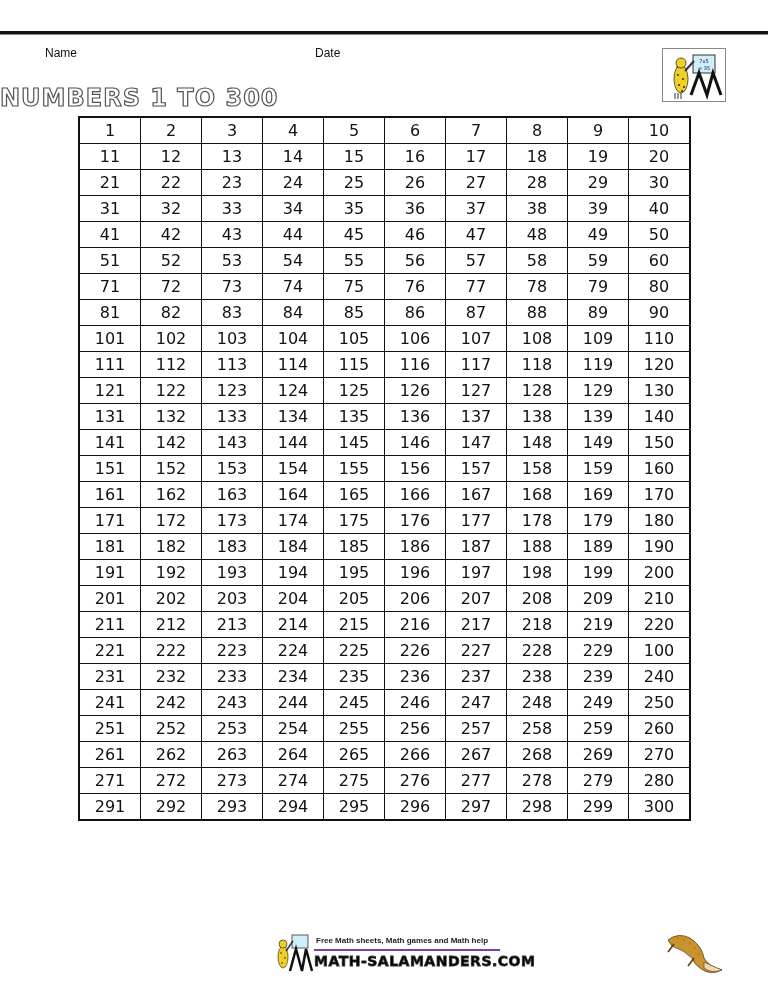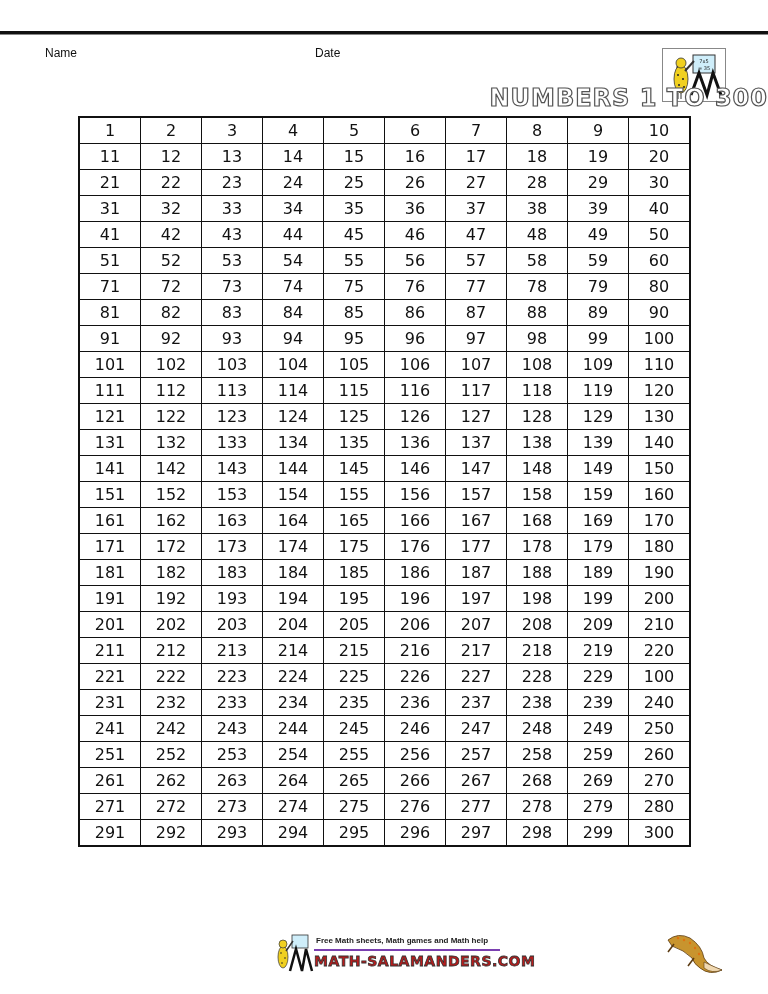--- a/index.html
+++ b/index.html
@@ -16,21 +16,21 @@
       font-family: Liberation Sans, sans-serif;
     }
     .name-label { left: 45px; }
     .date-label { left: 315px; }
 
     .logo-box {
       position: absolute; left: 662px; top: 48px; width: 62px; height: 52px;
       border: 1px solid #888; background: #fff;
     }
     .title {
-      position: absolute; left: 0; width: 768px; top: 84px; text-align: right;
+      position: absolute; left: 0; width: 768px; top: 84px; text-align: left;
       font-family: "DejaVu Sans", sans-serif; font-weight: bold; font-size: 24px;
       letter-spacing: 1px; color: #fff;
       -webkit-text-stroke: 1.2px #555;
       text-shadow: 0 0 1px #999;
     }
     .grid {
       position: absolute; left: 78px; top: 116px;
       border-collapse: collapse;
       border: 2px solid #111;
     }
@@ -45,21 +45,21 @@
     }
     .footer-tag {
       position: absolute; left: 44px; top: 3px; font-size: 8px; font-weight: bold;
       font-family: "Liberation Sans", sans-serif; color: #222; white-space: nowrap; text-align: center;
     }
     .footer-rule {
       position: absolute; left: 42px; top: 16px; width: 186px; height: 2px; background: #7a3fb0;
     }
     .footer-site {
       position: absolute; left: 42px; top: 20px; font-size: 14px; font-weight: bold;
-      font-family: "DejaVu Sans", sans-serif; color: #b91c1c; letter-spacing: 0.5px;
+      font-family: "DejaVu Sans", sans-serif; color: #000000; letter-spacing: 0.5px;
       -webkit-text-stroke: 0.8px #333; white-space: nowrap;
     }
     .salamander {
       position: absolute; left: 664px; top: 930px; width: 60px; height: 48px;
     }
   </style>
 </head>
 <body>
 
 <div class="top-rule"></div>
@@ -182,32 +182,20 @@
         <td>81</td>
         <td>82</td>
         <td>83</td>
         <td>84</td>
         <td>85</td>
         <td>86</td>
         <td>87</td>
         <td>88</td>
         <td>89</td>
         <td>90</td>
-      </tr>
-      <tr>
-        <td>91</td>
-        <td>92</td>
-        <td>93</td>
-        <td>94</td>
-        <td>95</td>
-        <td>96</td>
-        <td>97</td>
-        <td>98</td>
-        <td>99</td>
-        <td>100</td>
       </tr>
       <tr>
         <td>101</td>
         <td>102</td>
         <td>103</td>
         <td>104</td>
         <td>105</td>
         <td>106</td>
         <td>107</td>
         <td>108</td>

